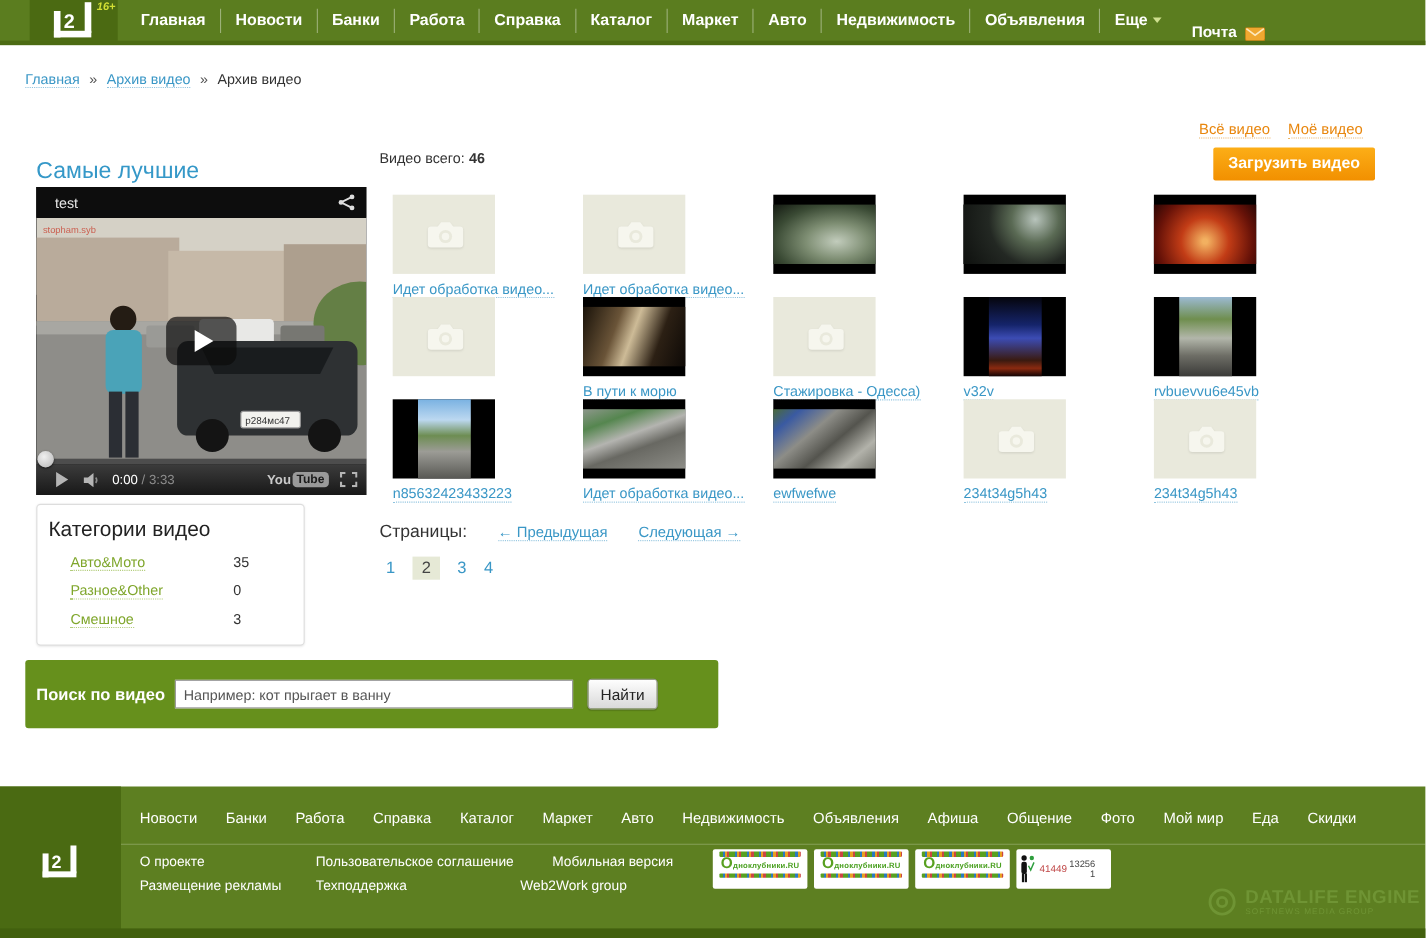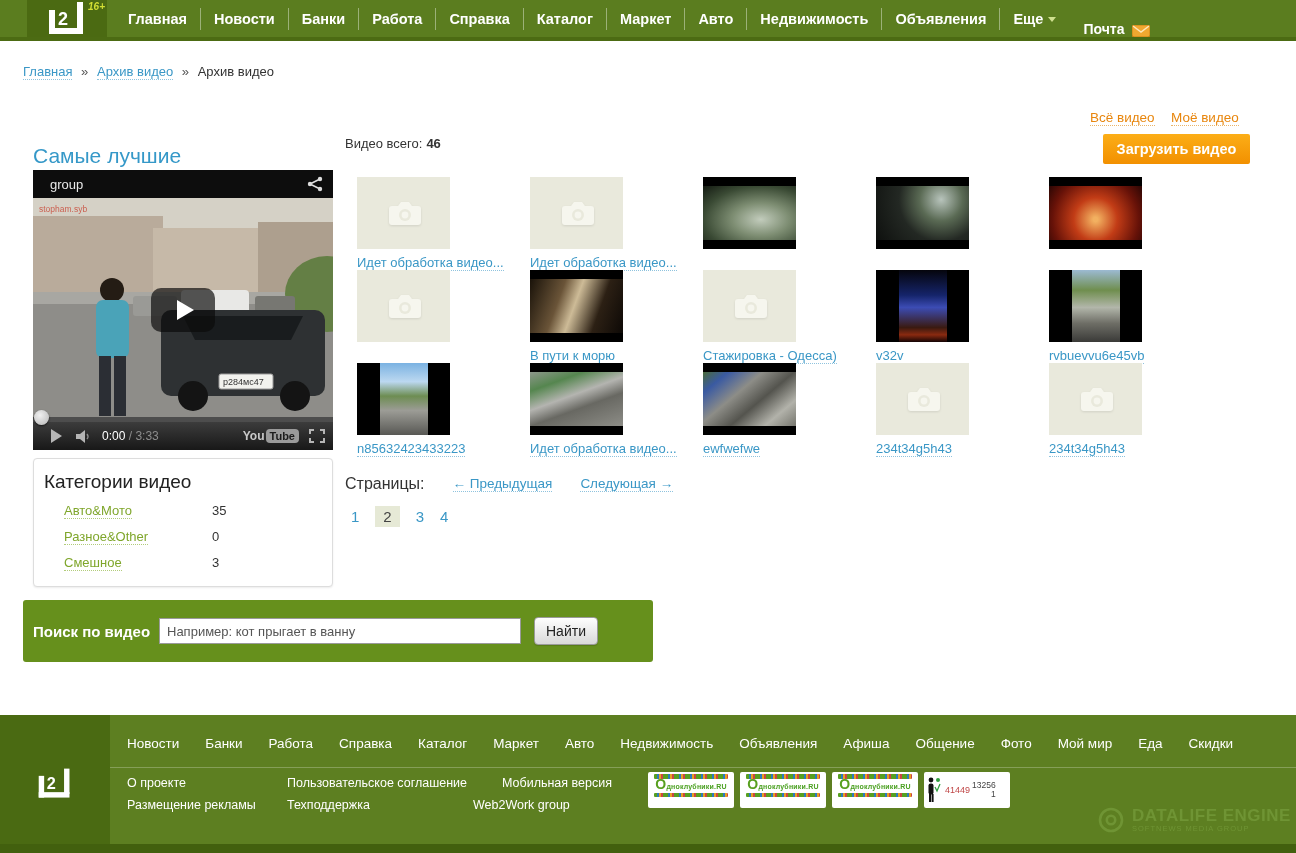--- a/index.html
+++ b/index.html
@@ -48,21 +48,21 @@
   .ctl-play { width:0; height:0; border-top:7px solid transparent; border-bottom:7px solid transparent; border-left:11px solid #b5b5b5; margin:0 14px 0 10px; cursor:pointer; }
   #time { font-size:12px; color:#fff; margin-left:12px; }
   #time .tot { color:#8d8d8d; }
   #time .sep { color:#8d8d8d; }
   #yt-logo { margin-left:auto; display:flex; align-items:center; gap:1px; cursor:pointer; }
   #yt-logo .you { color:#c9c9c9; font-size:12px; font-weight:bold; }
   #yt-logo .tube { background:#9a9a9a; color:#1c1c1c; font-size:11px; font-weight:bold; padding:0 4px; border-radius:4px; line-height:14px; }
   #fs-icon { margin-left:10px; cursor:pointer; }
 
   
-  #catbox { position:absolute; left:33px; top:458px; width:300px; height:129px; background:#fff; border:1px solid #ddd; border-radius:4px; box-shadow:0 1px 2px rgba(0,0,0,.08); }
+  #catbox { position:absolute; left:33px; top:458px; width:244px; height:129px; background:#fff; border:1px solid #ddd; border-radius:4px; box-shadow:0 1px 2px rgba(0,0,0,.08); }
   #catbox h2 { font-size:19px; font-weight:normal; color:#222; margin:12px 0 10px 10px; }
   .catrow { display:flex; margin:0 0 10px 30px; font-size:13px; }
   .catrow a { color:#7fa62b; text-decoration:none; border-bottom:1px dotted #b2cc7a; cursor:pointer; }
   .catrow .cnt { position:absolute; left:148px; color:#333; }
   .catrow { position:relative; }
 
   
   #total { position:absolute; left:345px; top:136px; font-size:13px; color:#333; }
   #total b { margin-left:4px; }
 
@@ -167,21 +167,21 @@
 </div>
 
 <a id="all-videos" class="orange-link">Всё видео</a>
 <a id="my-videos" class="orange-link">Моё видео</a>
 <button id="upload-btn">Загрузить видео</button>
 
 <h1 id="best-title">Самые лучшие</h1>
 
 <div id="player">
   <div id="player-topbar">
-    <span id="player-title">group</span>
+    <span id="player-title">test</span>
     <svg id="share-icon" width="16" height="16" viewBox="0 0 16 16">
       <circle cx="13" cy="3" r="2.2" fill="#ddd"></circle>
         <circle cx="3" cy="8" r="2.2" fill="#ddd"></circle>
         <circle cx="13" cy="13" r="2.2" fill="#ddd"></circle>
       <path d="M3 8 L13 3 M3 8 L13 13" stroke="#ddd" stroke-width="1.6"></path>
     </svg>
   </div>
   <div id="scene">
     <svg width="300" height="224" viewBox="0 0 300 224">
       <rect x="0" y="0" width="300" height="70" fill="#d5d1c6"></rect>

